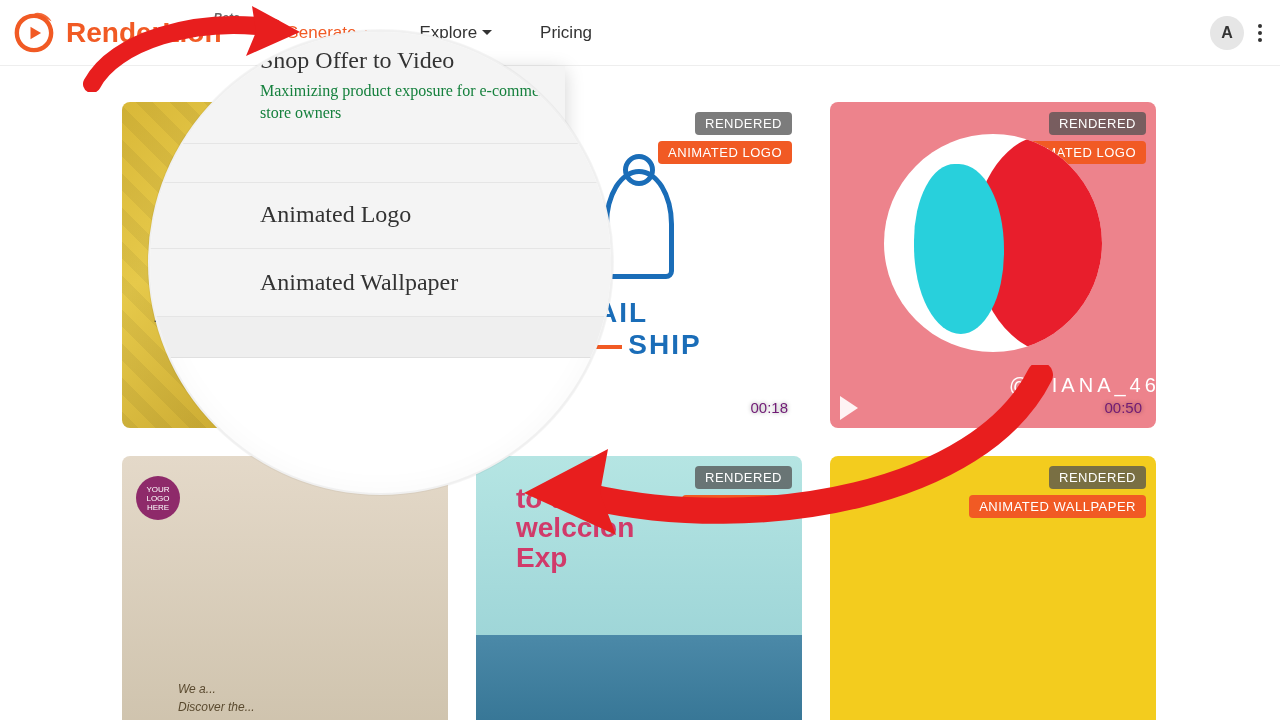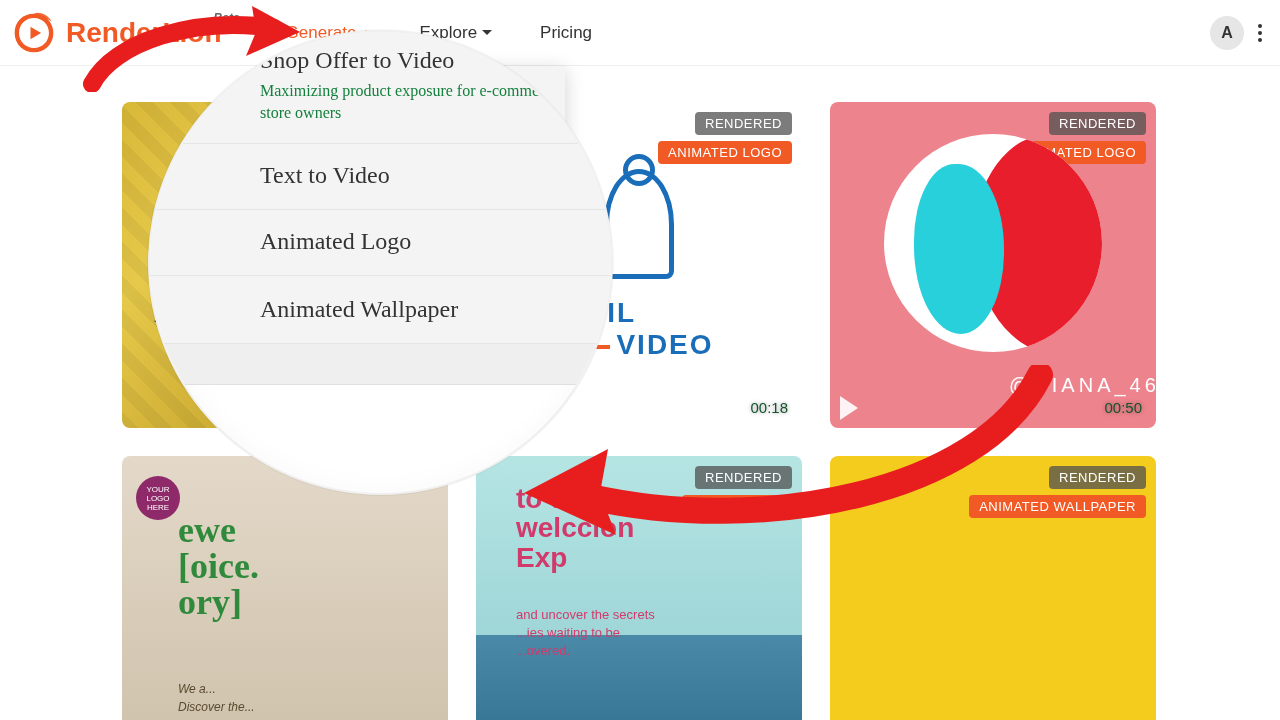--- a/index.html
+++ b/index.html
@@ -22,21 +22,21 @@
 .avatar { width: 34px; height: 34px; border-radius: 50%; background: #e6e6e6; display: flex; align-items: center; justify-content: center; font-weight: 700; font-size: 16px; color: #333; }
 .kebab { display: flex; flex-direction: column; gap: 3px; cursor: pointer; padding: 6px; }
 .kebab span { width: 4px; height: 4px; border-radius: 50%; background: #333; }
 
 .gallery { padding: 36px 122px 0; display: grid; grid-template-columns: repeat(3, 326px); gap: 28px; }
 .card { width: 326px; height: 326px; border-radius: 8px; position: relative; overflow: hidden; font-size: 12px; }
 .badges { position: absolute; top: 10px; right: 10px; display: flex; flex-direction: column; align-items: flex-end; gap: 6px; }
 .badge { padding: 4px 10px; border-radius: 4px; font-size: 13px; color: #fff; letter-spacing: 0.5px; }
 .badge-gray { background: rgba(80,80,80,0.75); }
 .badge-orange { background: #f15a24; }
-.duration { position: absolute; bottom: 12px; right: 14px; color: #14532d; font-size: 15px; text-shadow: 0 0 4px rgba(0,0,0,0.4); }
+.duration { position: absolute; bottom: 12px; right: 14px; color: #701a75; font-size: 15px; text-shadow: 0 0 4px rgba(0,0,0,0.4); }
 .play { position: absolute; bottom: 8px; left: 10px; width: 0; height: 0; border-top: 12px solid transparent; border-bottom: 12px solid transparent; border-left: 18px solid rgba(255,255,255,0.9); }
 
 
 .c1 { background: linear-gradient(135deg, #d9b838 0%, #e6c94a 30%, #c9a830 70%, #b89820 100%); }
 .c1 .art { position:absolute; inset:0; background: repeating-linear-gradient(45deg, rgba(0,0,0,0.05) 0 12px, transparent 12px 24px); }
 .c1 .txt1 { position:absolute; left:32px; top:150px; font-size:42px; font-weight:900; color:#111; line-height:0.9; font-family: Georgia, serif; }
 .c1 .txt2 { position:absolute; left:100px; bottom:36px; font-size:18px; color:#fff; font-weight:700; }
 
 
 .c2 { background: #fff; display:flex; align-items:center; justify-content:center; flex-direction:column; }
@@ -142,76 +142,69 @@
     <div class="txt1" style="white-space:pre;">Ins
 Ec</div>
     <div class="txt2">Subs</div>
   </div>
   <div class="card c2">
     <div class="badges">
       <span class="badge badge-gray">RENDERED</span>
       <span class="badge badge-orange">ANIMATED LOGO</span>
     </div>
     <div class="anchor"></div>
-    <div class="ship"><span>SAIL</span><br><span class="line"></span><span>VIDEO</span></div>
+    <div class="ship"><span>SAIL</span><br><span class="line"></span><span>SHIP</span></div>
     <div class="duration">00:18</div>
   </div>
   <div class="card c3">
     <div class="badges">
       <span class="badge badge-gray">RENDERED</span>
       <span class="badge badge-orange">ANIMATED LOGO</span>
     </div>
     <div class="circle">
         <div class="shape-r"></div>
         <div class="shape-c"></div>
       </div>
     <div class="handle">@DIANA_463</div>
     <div class="play"></div>
     <div class="duration">00:50</div>
   </div>
   <div class="card c4">
     <div class="dot">YOUR LOGO HERE</div>
-    <div class="grn" style="white-space:pre;">ewe
-[oice.
-ory]</div>
     <div class="sml" style="white-space:pre;">We a...
 Discover the...
 as chosen by vi...
 you.</div>
   </div>
   <div class="card c5">
     <div class="badges">
       <span class="badge badge-gray">RENDERED</span>
       <span class="badge badge-orange">VIDEO INTRO</span>
     </div>
     <div class="ttl" style="white-space:pre;">to the
 welcclon
 Exp</div>
-    <div class="sub" style="white-space:pre;">and uncover the secrets
-...ies waiting to be
-...overed.</div>
 
   </div>
   <div class="card c6">
     <div class="badges">
       <span class="badge badge-gray">RENDERED</span>
       <span class="badge badge-orange">ANIMATED WALLPAPER</span>
     </div>
   </div>
 </div>
 
 <div class="magnifier">
   <div class="mag-inner">
     <div class="mag-menu">
       <div class="mag-item">
         <div class="mi-title">Shop Offer to Video</div>
         <div class="mi-desc">Maximizing product exposure for e-commerce store owners</div>
       </div>
       <div class="mag-item">
-        <div class="mi-title">Text to Video</div>
       </div>
       <div class="mag-item">
         <div class="mi-title">Animated Logo</div>
       </div>
       <div class="mag-item simple">
         <div class="mi-title">Animated Wallpaper</div>
       </div>
       <div class="mag-item simple hover">
         
         

